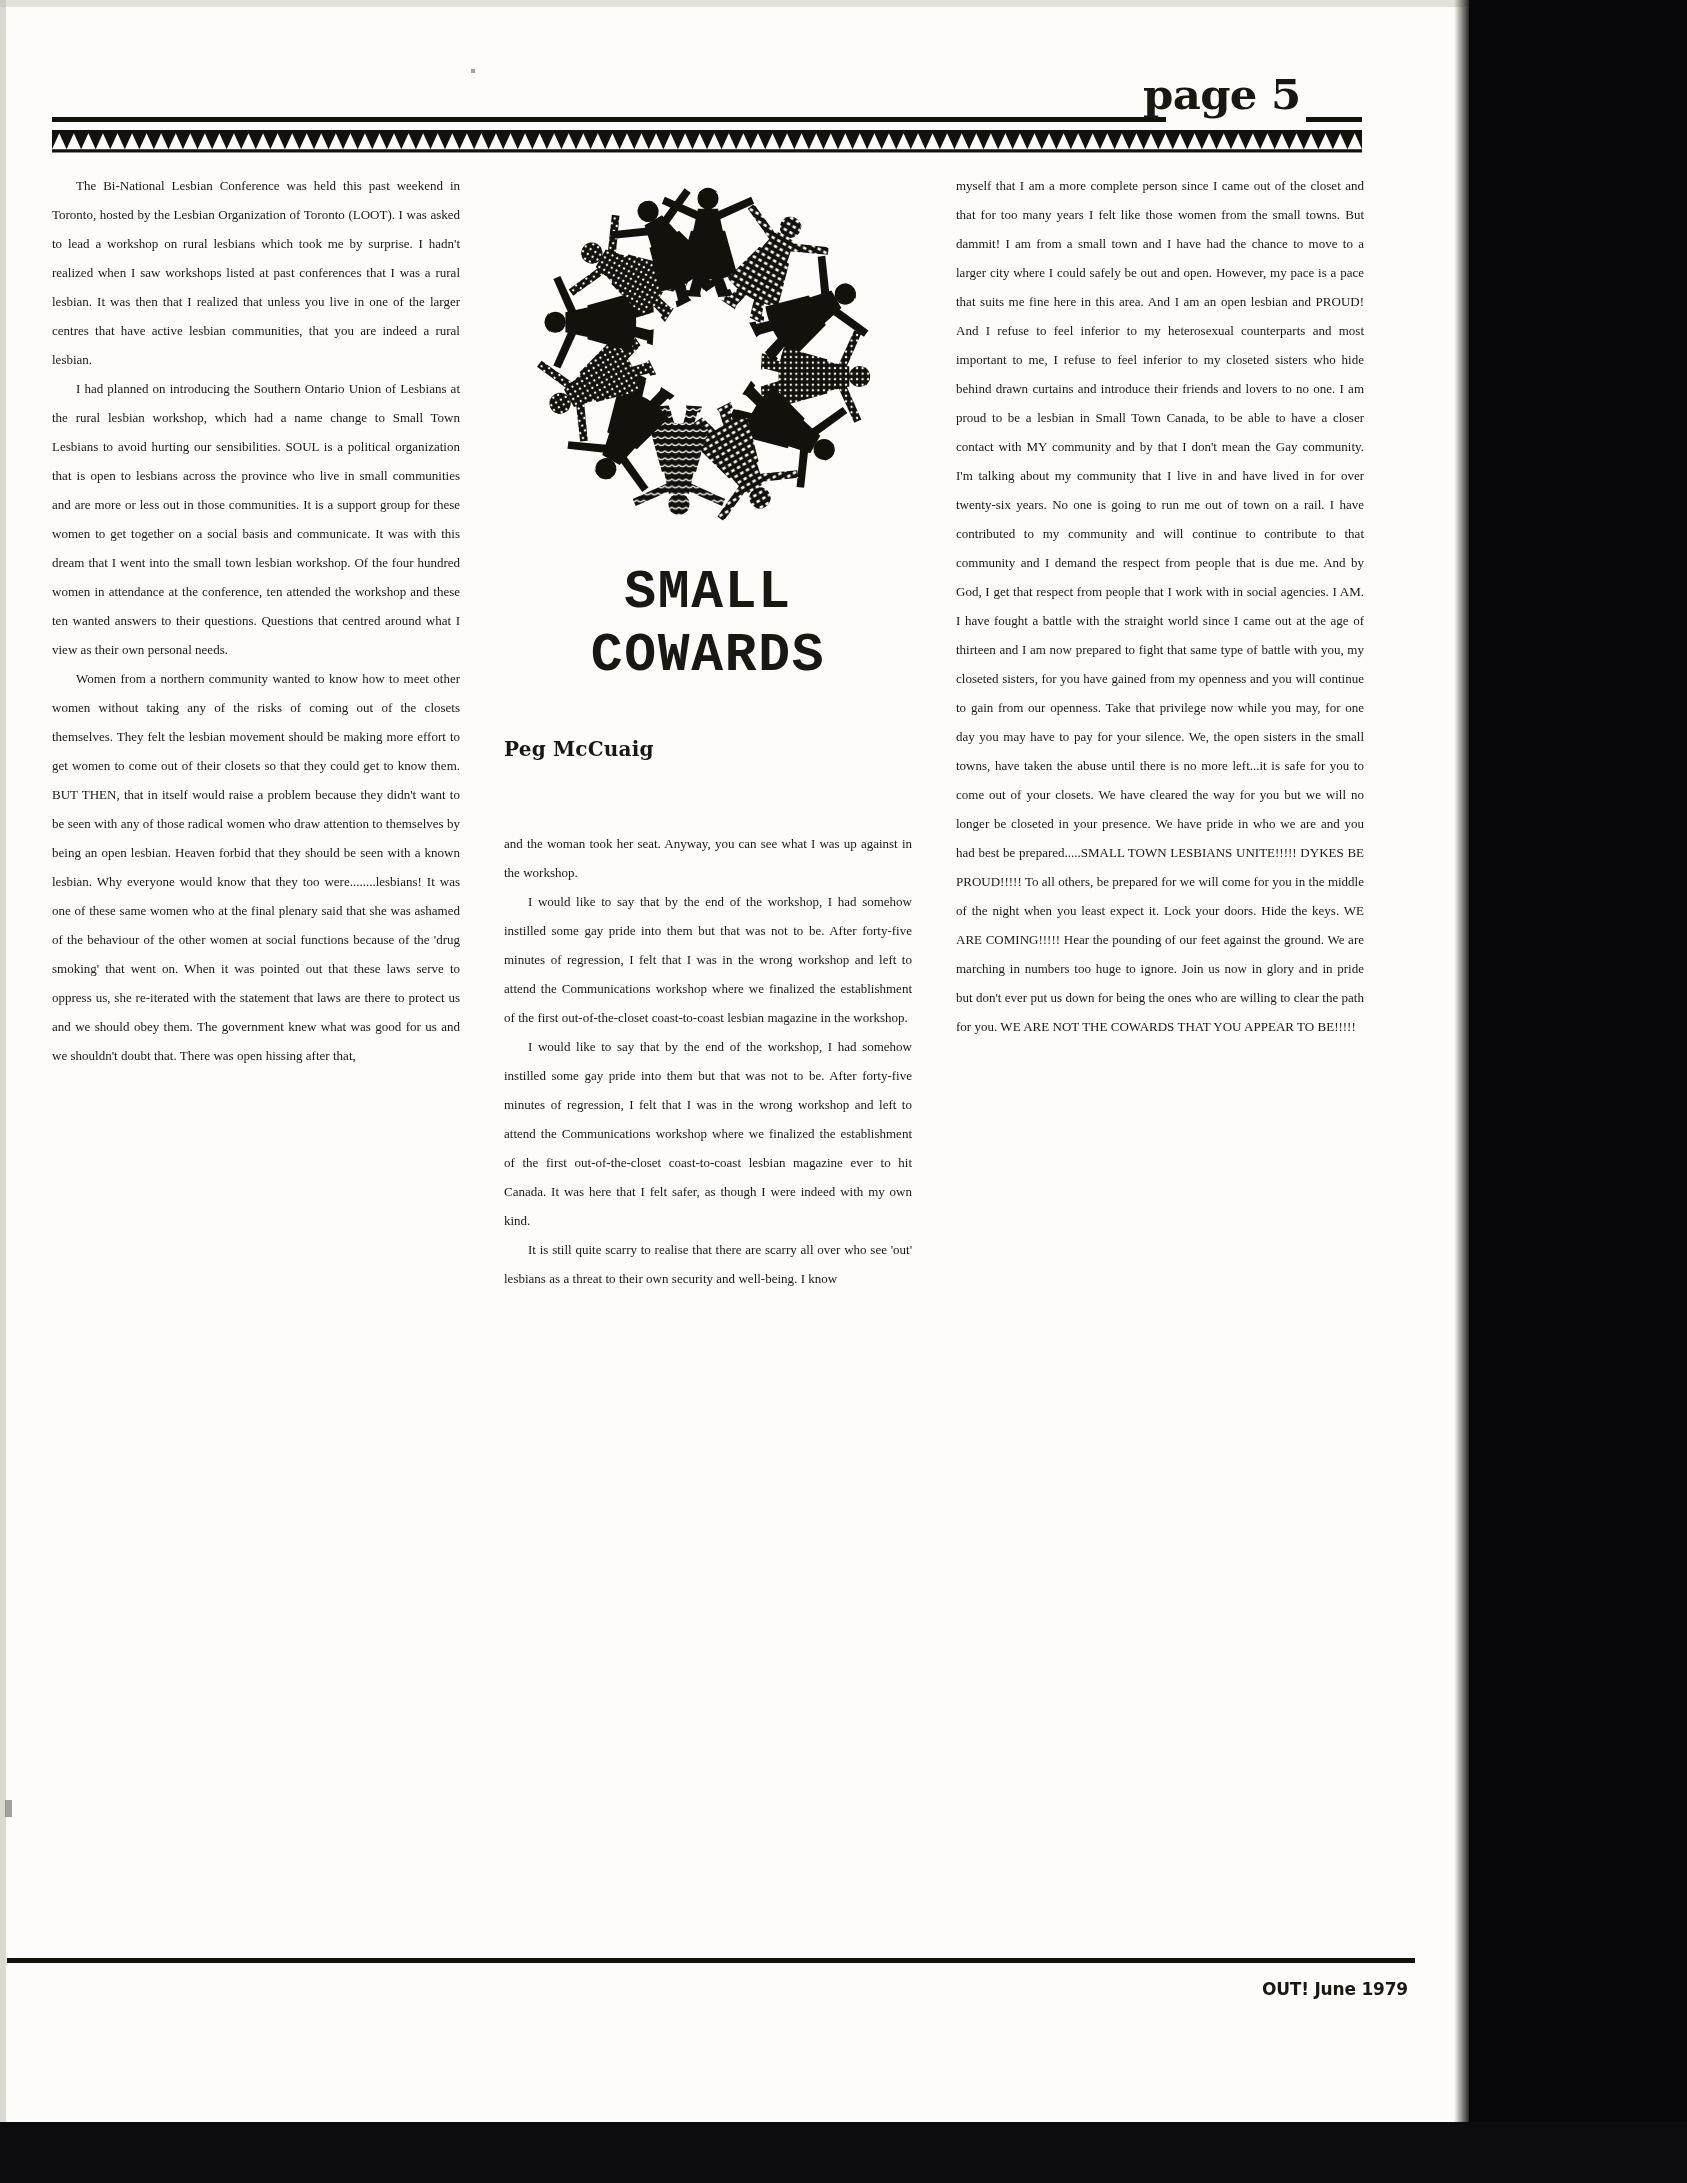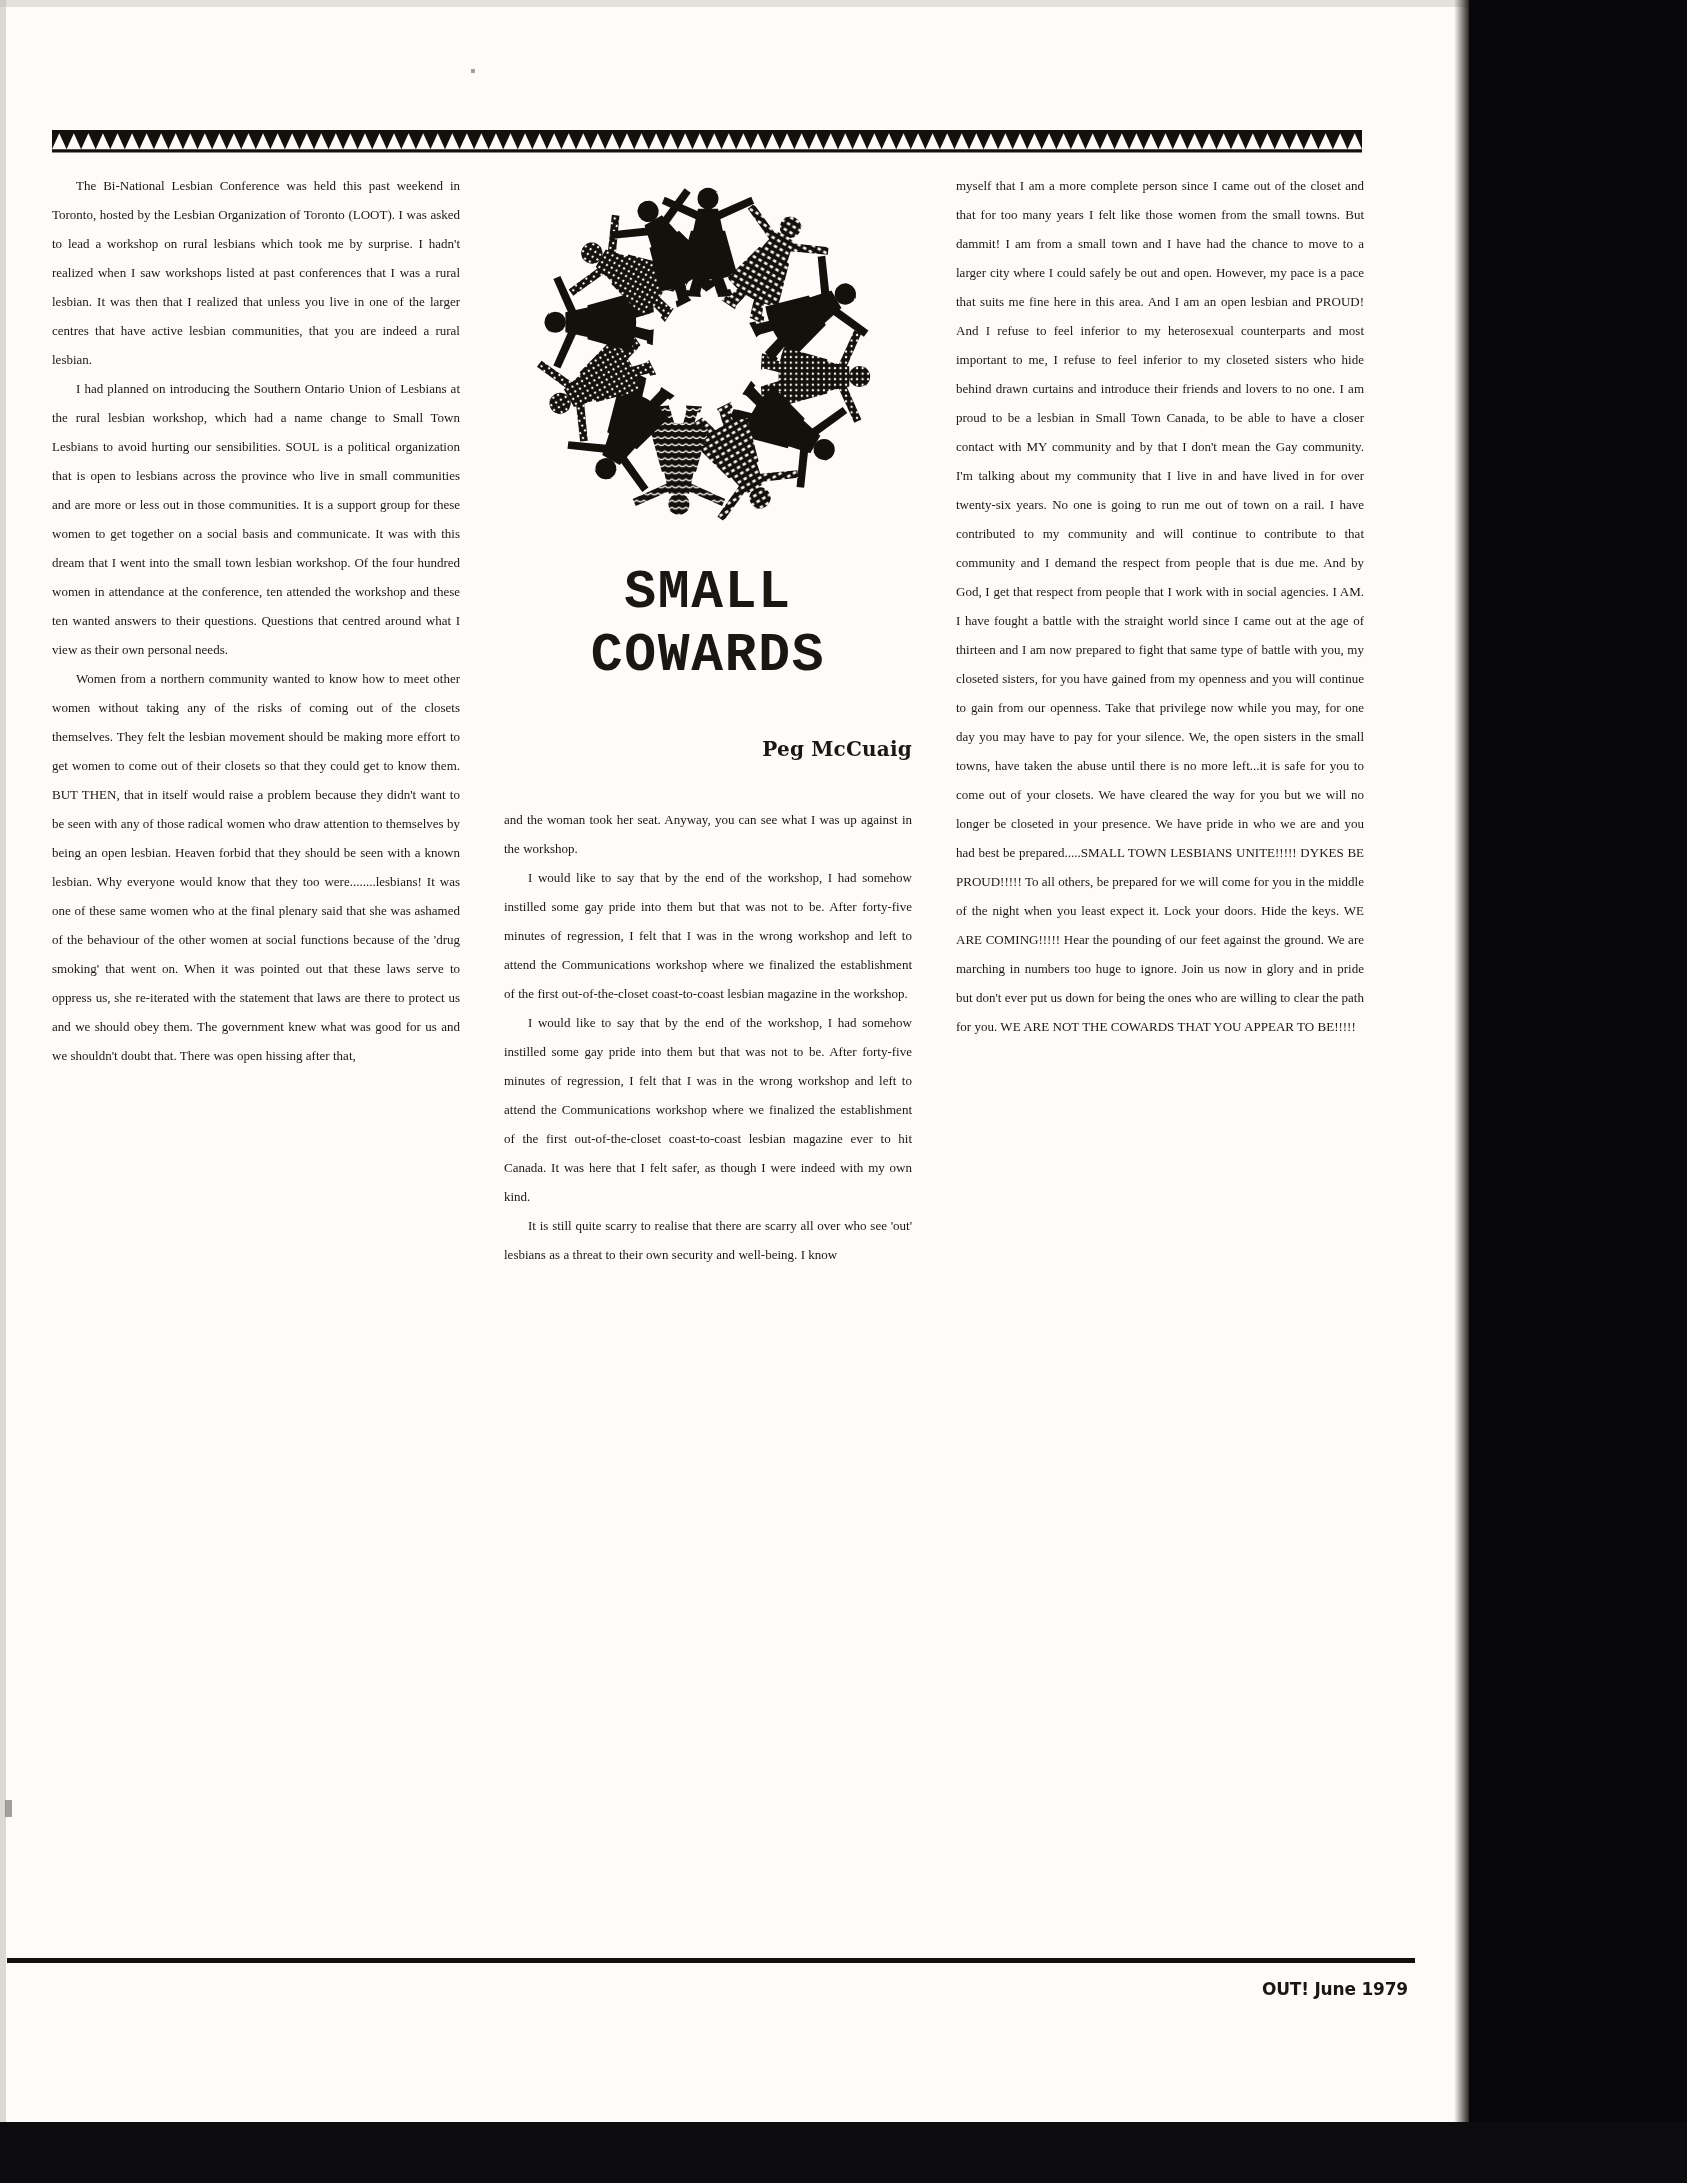--- a/index.html
+++ b/index.html
@@ -150,27 +150,27 @@
   .feature-title {
     text-align: center;
     font-family: Liberation Mono, monospace;
     font-weight: bold;
     font-size: 53px;
     line-height: 63px;
     letter-spacing: 1.7px;
     margin: 0 0 18px 0;
   }
   .byline {
-    text-align: right;
+    text-align: left;
     font-family: "DejaVu Serif", serif;
     font-weight: bold;
     font-size: 20px;
     letter-spacing: 0.2px;
     margin-top: 49px;
-    margin-bottom: 44px;
+    margin-bottom: 68px;
   }
 
   
   .footer-rule {
     position: absolute;
     left: 6.6px; top: 1958px;
     width: 1408px;
     height: 5.3px;
     background: #14110d;
   }
@@ -183,20 +183,25 @@
     letter-spacing: -0.2px;
   }
 </style>
 </head>
 <body>
 
 <div class="page">
 
   <div class="sheet">
 
+    <div class="masthead">
+      <div class="masthead-rule"></div>
+      <div class="masthead-rule-tail"></div>
+      <div class="page-number">page 5</div>
+    </div>
 
     <div class="zigzag-band">
       <svg width="1310" height="22.5" viewBox="0 0 1980 34" preserveAspectRatio="none">
         <rect x="0" y="0" width="1980" height="34" fill="#14110d"></rect>
         <g fill="#fdfcfa">
 
           <path d="M0 4 L0 30 L1980 30 L1980 4 Z" fill="#14110d"></path>
         </g>
         <g fill="#fdfcfa">
 

